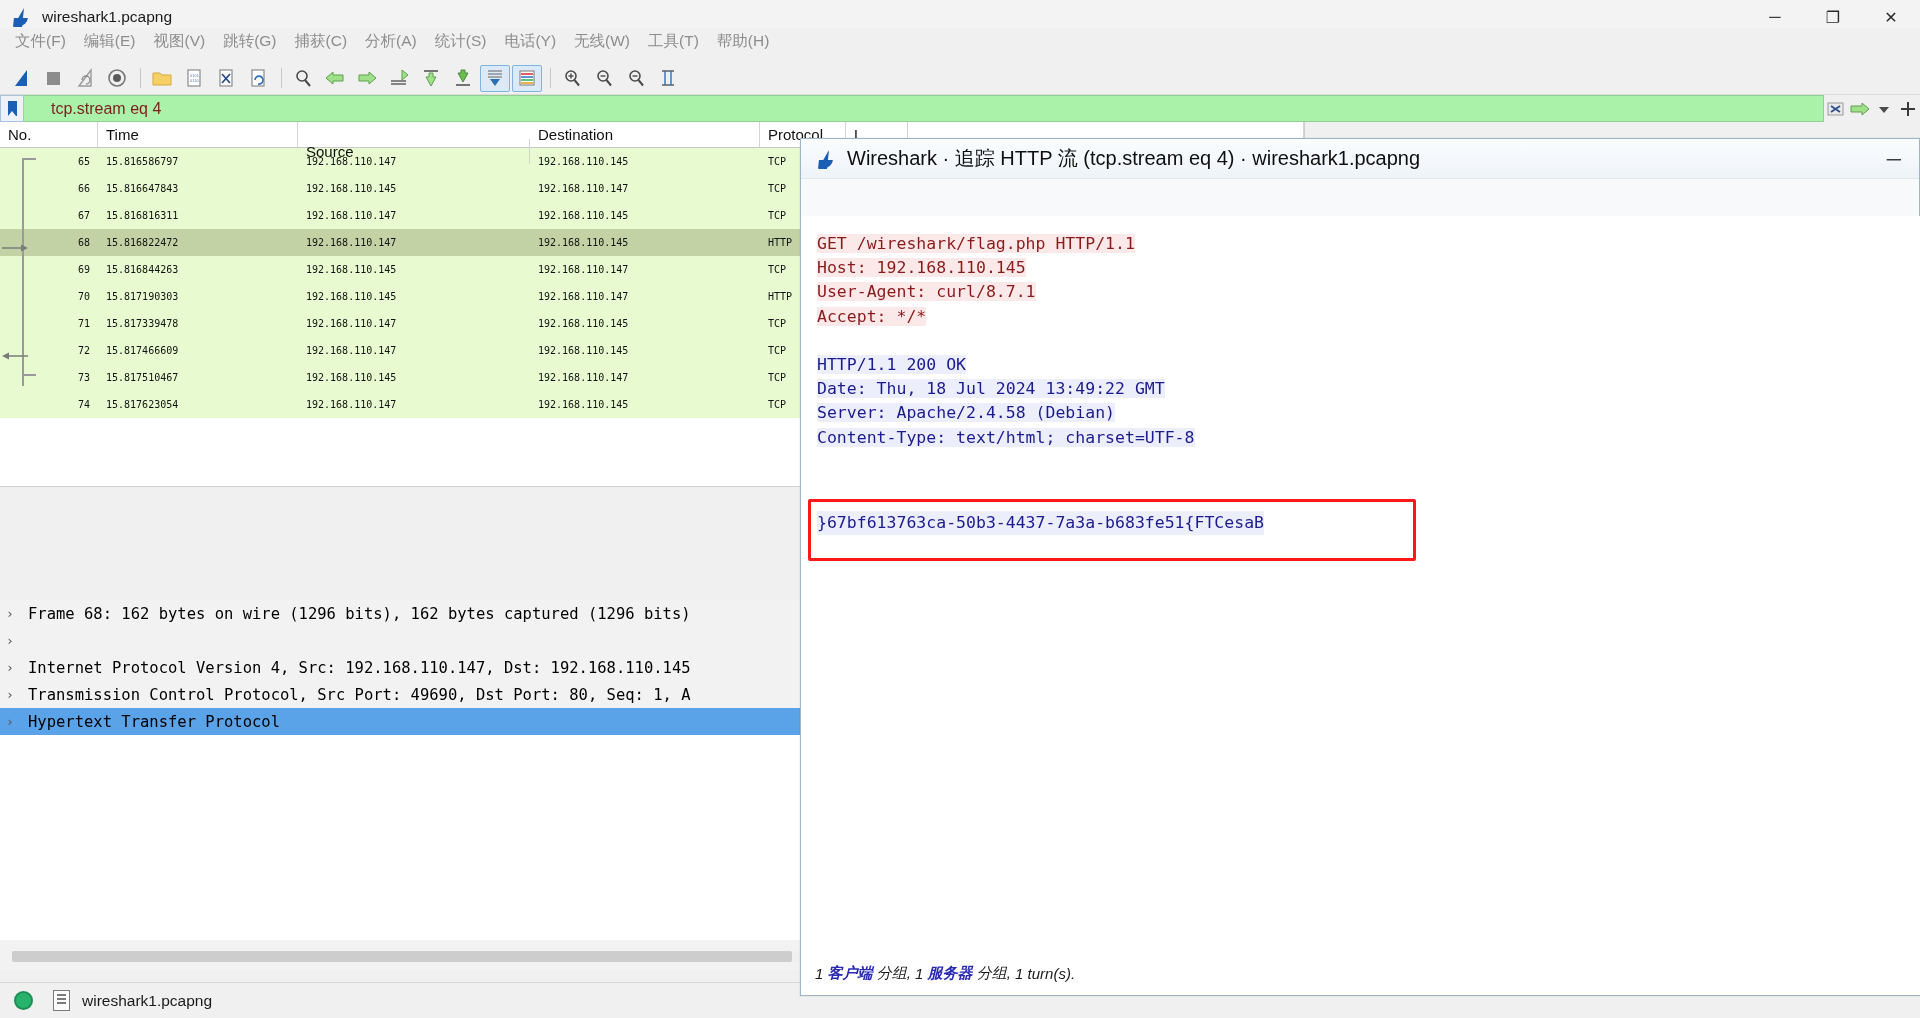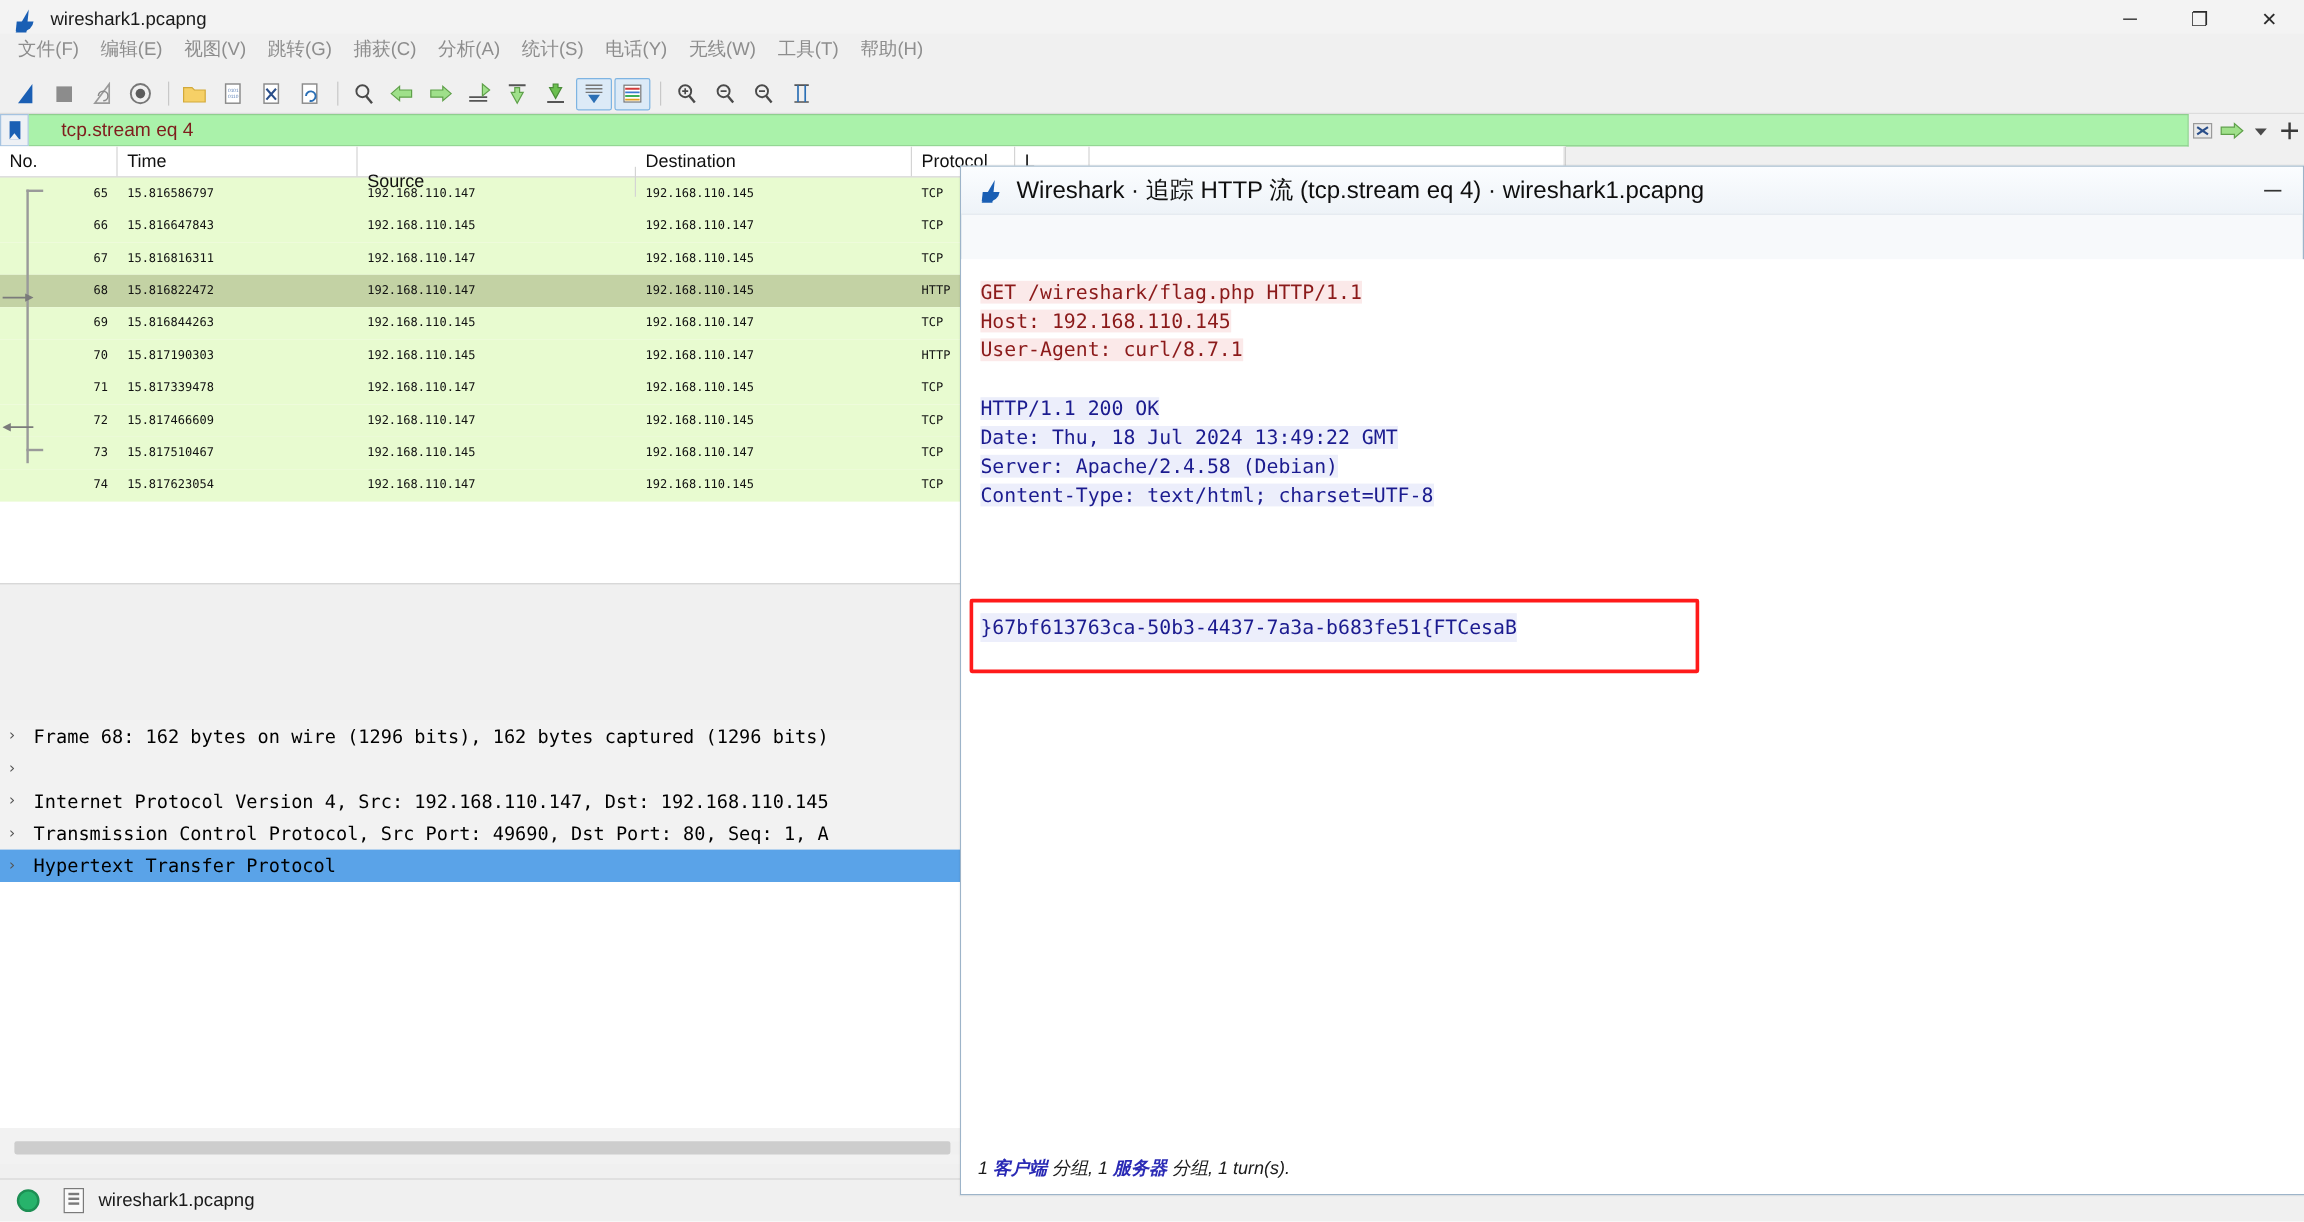--- a/index.html
+++ b/index.html
@@ -542,20 +542,21 @@
         <div class="shark-fin"></div>
       </div>
       <div class="dlg-title-text">Wireshark · 追踪 HTTP 流 (tcp.stream eq 4) · wireshark1.pcapng</div>
       <div class="dlg-min">─</div>
     </div>
 
     <div class="dlg-body">
       <div class="stream-line"><span class="req-line">GET /wireshark/flag.php HTTP/1.1</span></div>
       <div class="stream-line"><span class="req-line">Host: 192.168.110.145</span></div>
       <div class="stream-line"><span class="req-line">User-Agent: curl/8.7.1</span></div>
+      <div class="stream-line"><span class="req-line">Accept: */*</span></div>
       <div class="blank-line"></div>
       <div class="stream-line"><span class="res-line">HTTP/1.1 200 OK</span></div>
       <div class="stream-line"><span class="res-line">Date: Thu, 18 Jul 2024 13:49:22 GMT</span></div>
       <div class="stream-line"><span class="res-line">Server: Apache/2.4.58 (Debian)</span></div>
       <div class="stream-line"><span class="res-line">Content-Type: text/html; charset=UTF-8</span></div>
       <div class="blank-line"></div>
 
       <div class="flagbox"></div>
       <div class="flag-text">}67bf613763ca-50b3-4437-7a3a-b683fe51{FTCesaB</div>
     </div>

